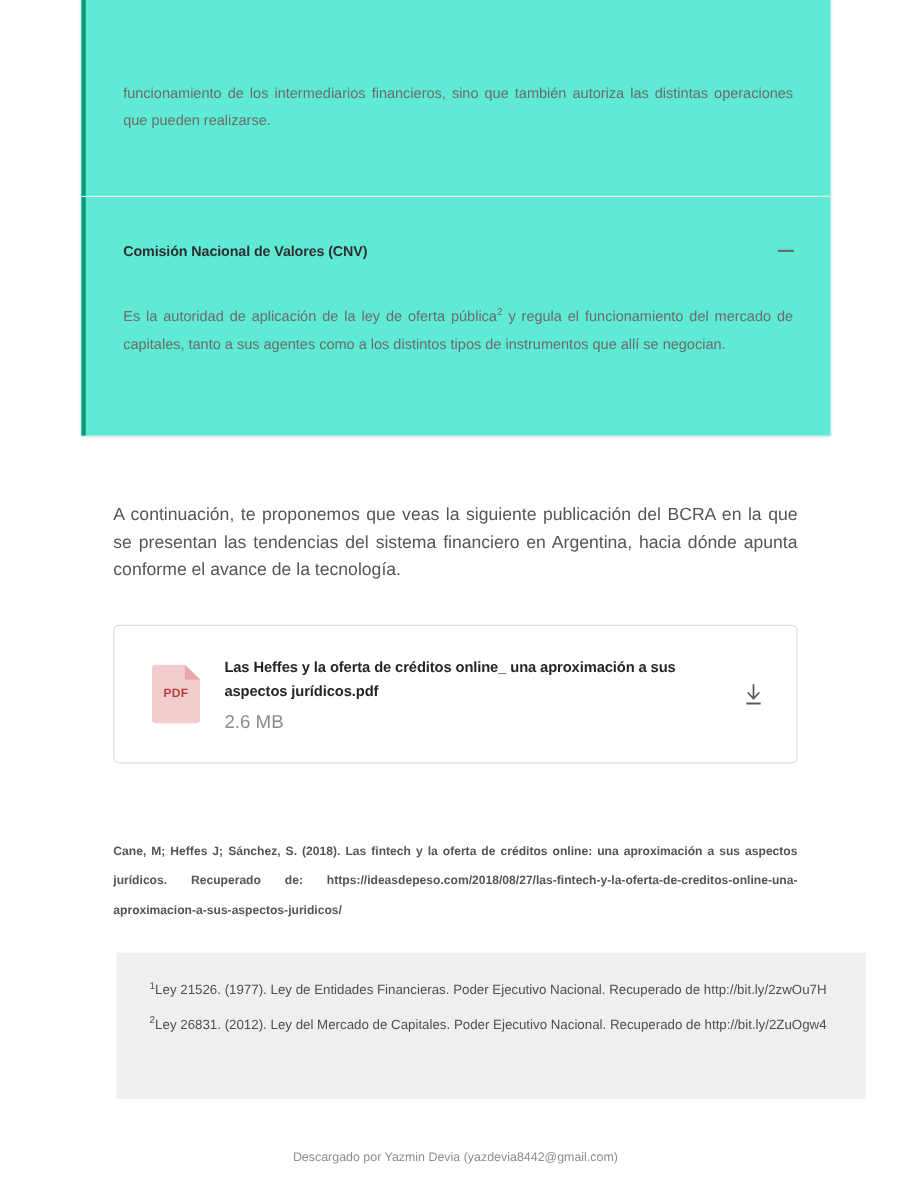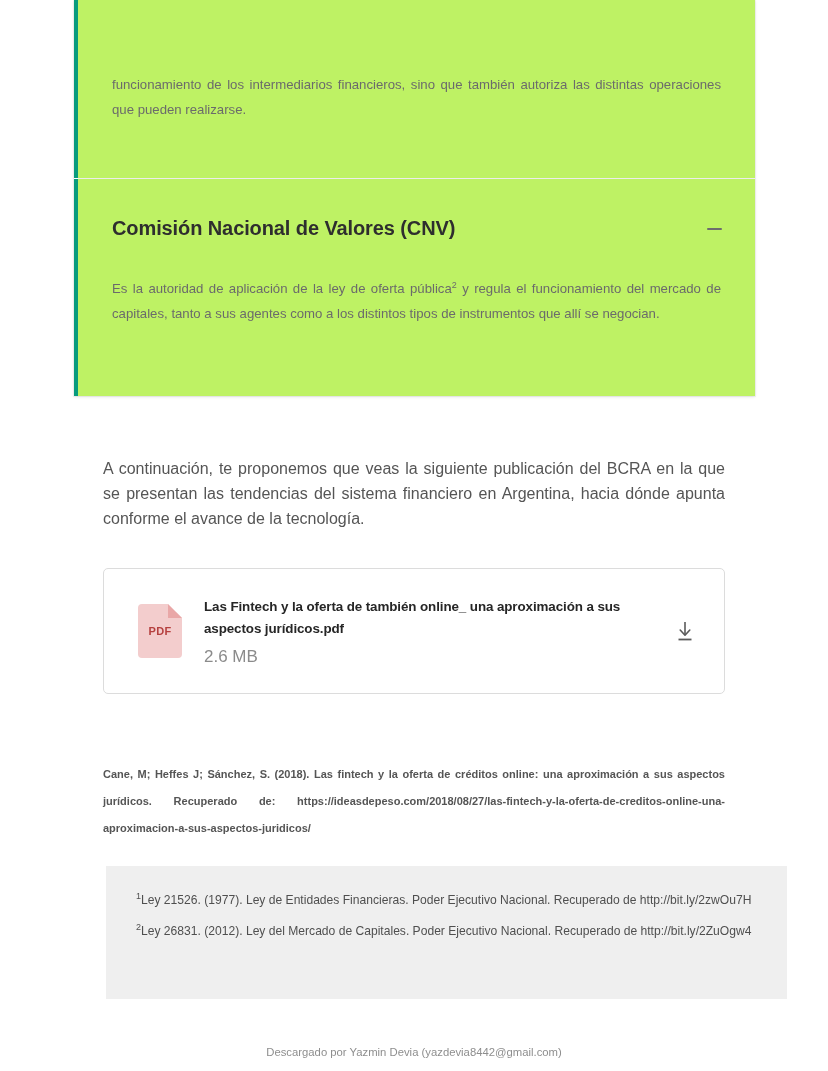--- a/index.html
+++ b/index.html
@@ -29,21 +29,21 @@
     position: absolute;
     left: 74px;
     top: 0px;
     width: 681px;
     background: #ffffff;
     box-shadow: 0 1px 3px rgba(0,0,0,0.10), 0 0 0 1px rgba(0,0,0,0.045);
   }
   .acc-panel {
     position: relative;
     border-left: 4px solid #089b7d;
-    background: #bef264;
+    background: #5eead4;
     box-sizing: border-box;
   }
   .acc-panel.first {
     height: 178px;
   }
   .acc-panel.second {
     height: 217px;
   }
   .acc-divider {
     height: 1px;
@@ -53,21 +53,21 @@
   .acc-body-top {
     padding: 72px 34px 0 34px;
   }
   .acc-head {
     display: flex;
     align-items: center;
     justify-content: space-between;
     padding: 38px 30px 0 34px;
   }
   .acc-title {
-    font-size: 20px;
+    font-size: 13px;
     font-weight: bold;
     color: #2e2e2e;
     letter-spacing: -0.1px;
   }
   .acc-toggle {
     width: 22px;
     height: 22px;
     display: flex;
     align-items: center;
     justify-content: center;
@@ -271,21 +271,21 @@
 
   <div class="pdf-card">
 
     <div class="pdf-icon">
       <span class="sheet"></span>
       <span class="fold"></span>
       <span class="label">PDF</span>
     </div>
 
     <div class="pdf-meta">
-      <div class="pdf-name">Las Fintech y la oferta de también online_ una aproximación a sus aspectos jurídicos.pdf</div>
+      <div class="pdf-name">Las Heffes y la oferta de créditos online_ una aproximación a sus aspectos jurídicos.pdf</div>
       <div class="pdf-size">2.6 MB</div>
     </div>
 
     <div class="dl-btn">
       <svg width="22" height="24" viewBox="0 0 22 24">
         <line x1="11" y1="3" x2="11" y2="15.5" stroke="#5a5a5a" stroke-width="1.6"></line>
         <polyline points="6.2,11 11,16.2 15.8,11" fill="none" stroke="#5a5a5a" stroke-width="1.6" stroke-linecap="round" stroke-linejoin="round"></polyline>
         <line x1="4.5" y1="20.5" x2="17.5" y2="20.5" stroke="#5a5a5a" stroke-width="1.8"></line>
       </svg>
     </div>

